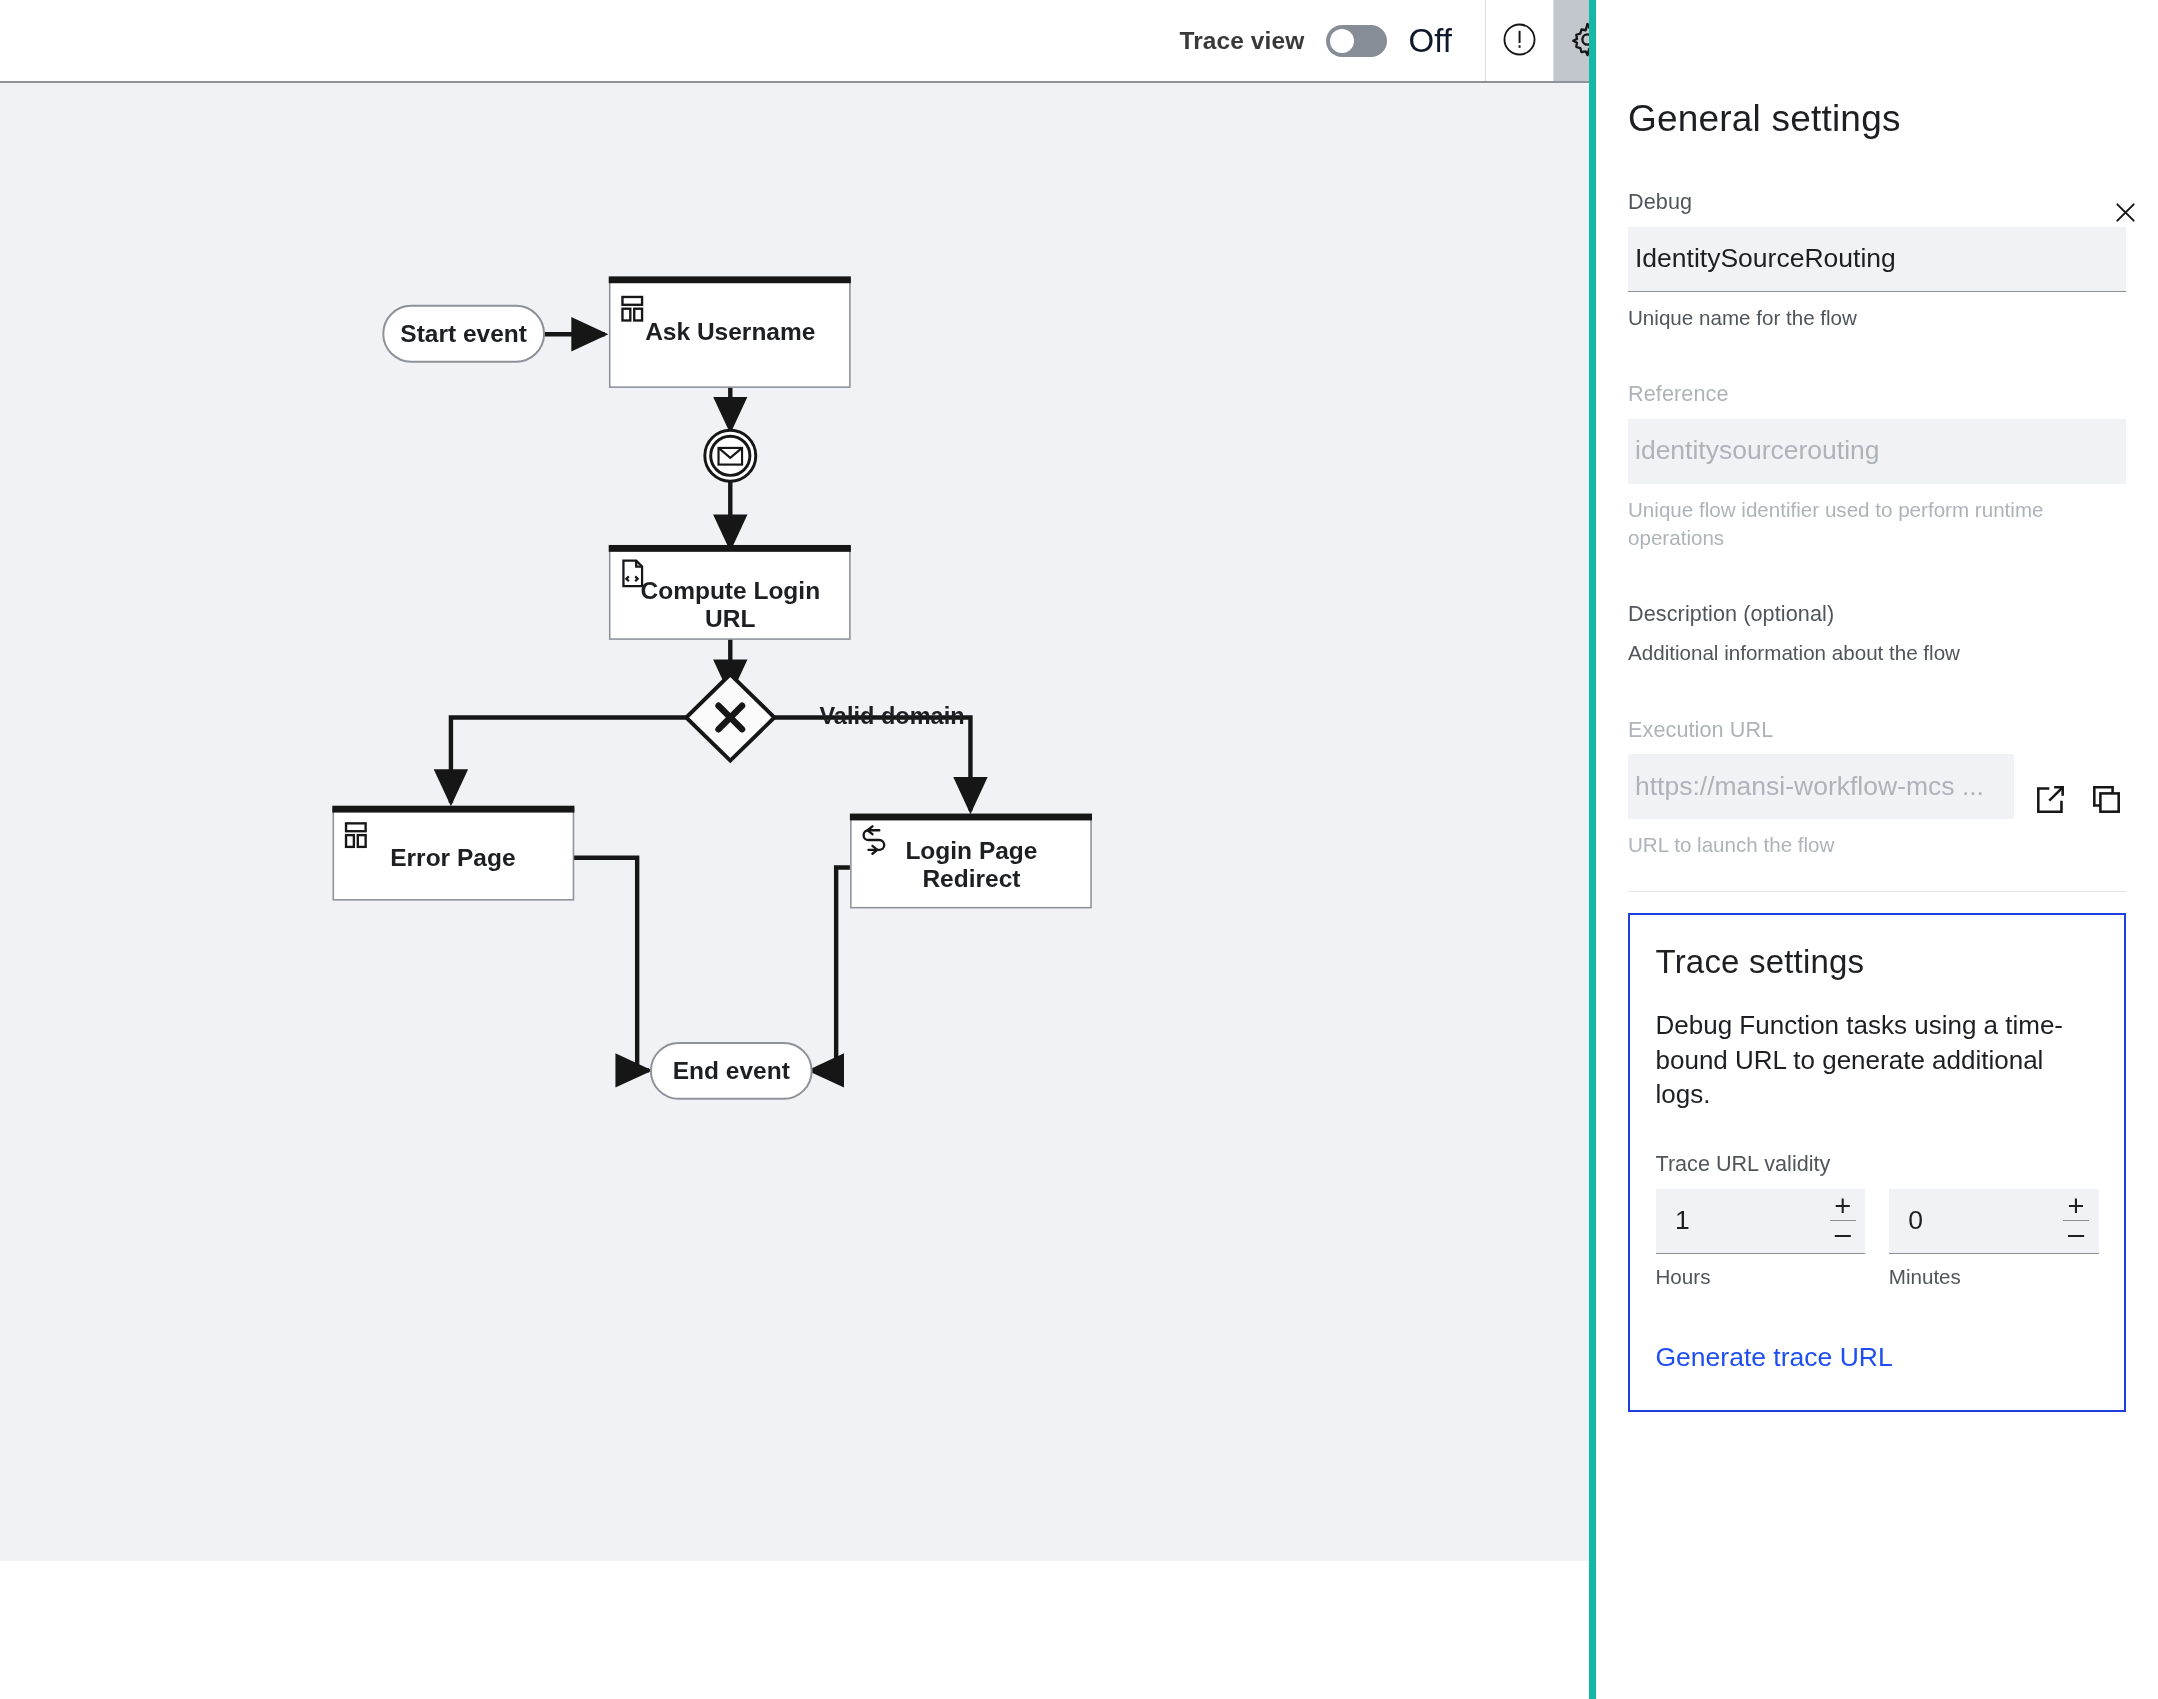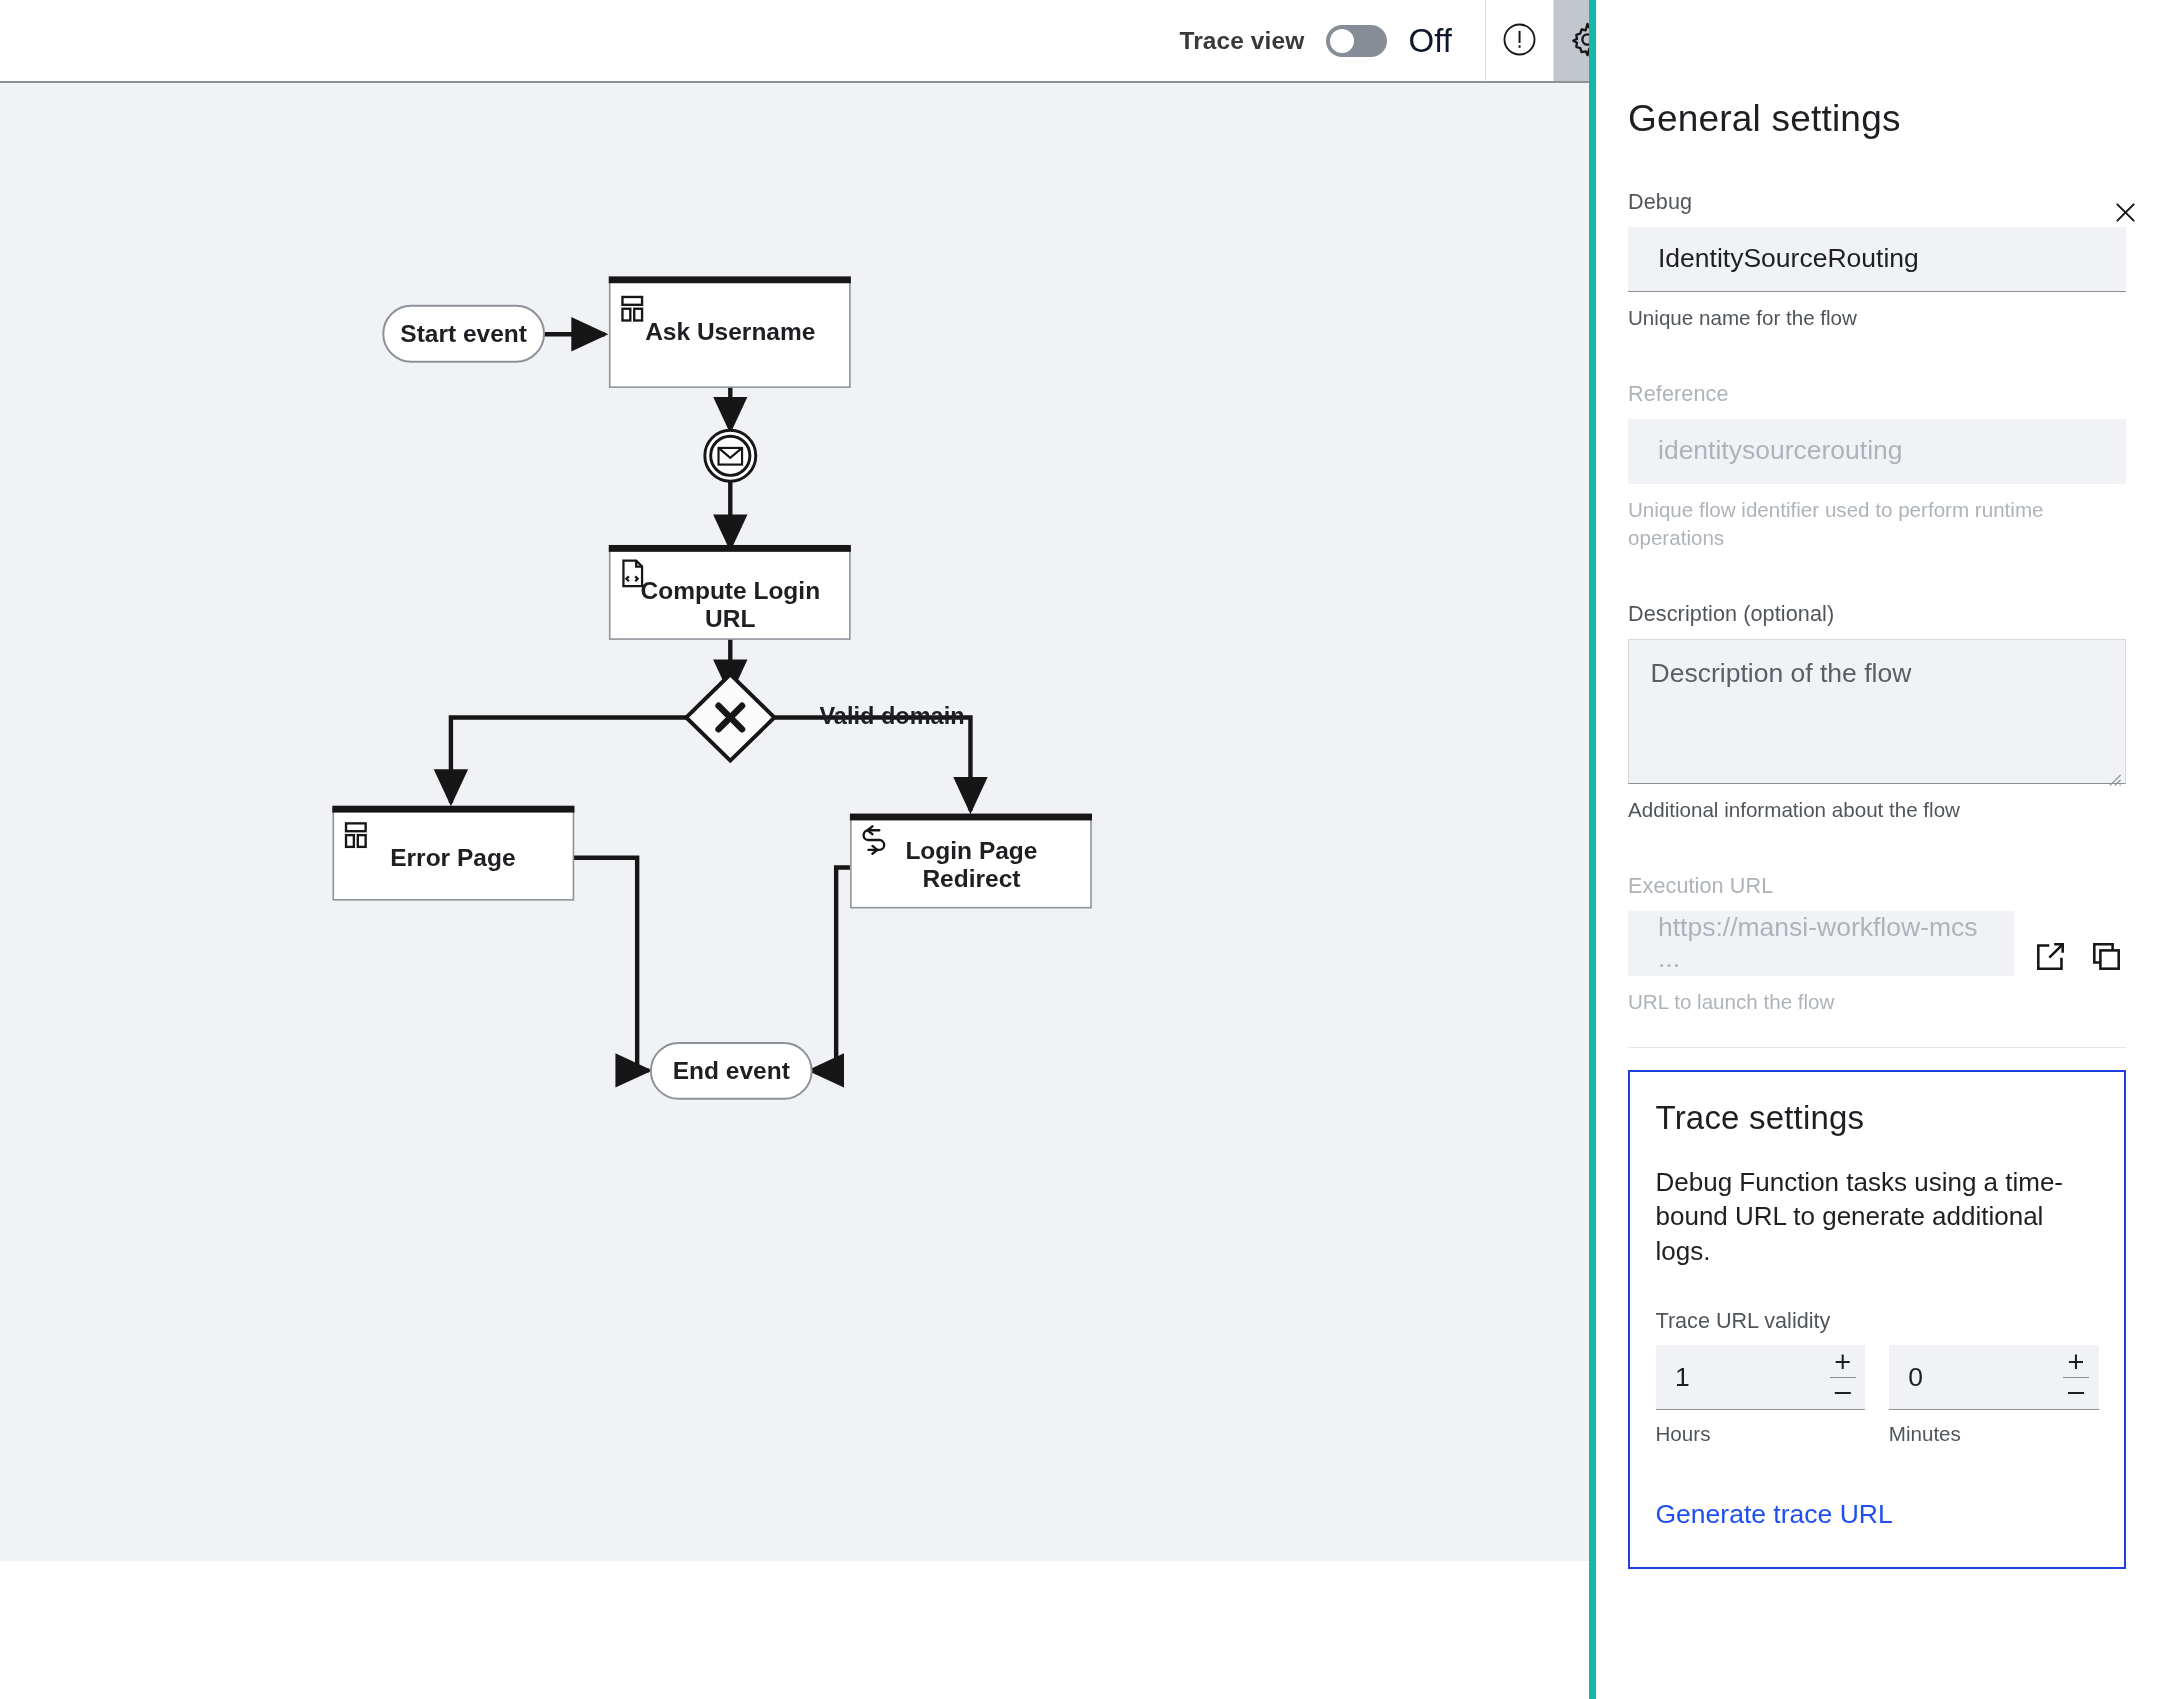--- a/index.html
+++ b/index.html
@@ -100,21 +100,21 @@
   }
   .field { margin-top: 49px; }
   .field-label {
     font-size: 21.6px; color: #50555c; margin-bottom: 11.8px; letter-spacing: 0.1px;
   }
   .field-label.muted { color: #aeb3ba; }
   .text-input {
     height: 65px; background: #f1f2f6; border: none;
     border-bottom: 1px solid #8c9096;
     display: flex; align-items: center;
-    padding: 0 30px;
+    padding: 0 7px;
     font-size: 26.5px; color: #1d1f22;
   }
   .text-input.muted {
     color: #aeb3ba; border-bottom: 1px solid transparent;
   }
   .helper {
     font-size: 20.6px; color: #50555c; margin-top: 11.8px; line-height: 1.38;
   }
   .helper.muted { color: #aeb3ba; }
   .textarea {
@@ -351,31 +351,20 @@
     </div>
 
     <div class="field">
       <div class="field-label muted">Reference</div>
       <div class="text-input muted">identitysourcerouting</div>
       <div class="helper muted">Unique flow identifier used to perform runtime operations</div>
     </div>
 
     <div class="field">
       <div class="field-label">Description (optional)</div>
-      <div class="textarea">Description of the flow
-        <span class="resize-grip">
-          <svg width="17.6" height="17.6" viewBox="0 0 18 18">
-              <g stroke="#8d9299" stroke-width="1.3">
-                <line x1="17" y1="6" x2="6" y2="17"></line>
-                <line x1="17" y1="11" x2="11" y2="17"></line>
-                <line x1="17" y1="16" x2="16" y2="17"></line>
-              </g>
-            </svg>
-        </span>
-      </div>
       <div class="helper">Additional information about the flow</div>
     </div>
 
     <div class="field">
       <div class="field-label muted">Execution URL</div>
       <div class="exec-row">
         <div class="text-input muted">https://mansi-workflow-mcs ...</div>
         <span class="exec-icon">
           <svg width="39" height="39" viewBox="0 0 32 32">
               <g fill="none" stroke="#161616" stroke-width="2.1">

